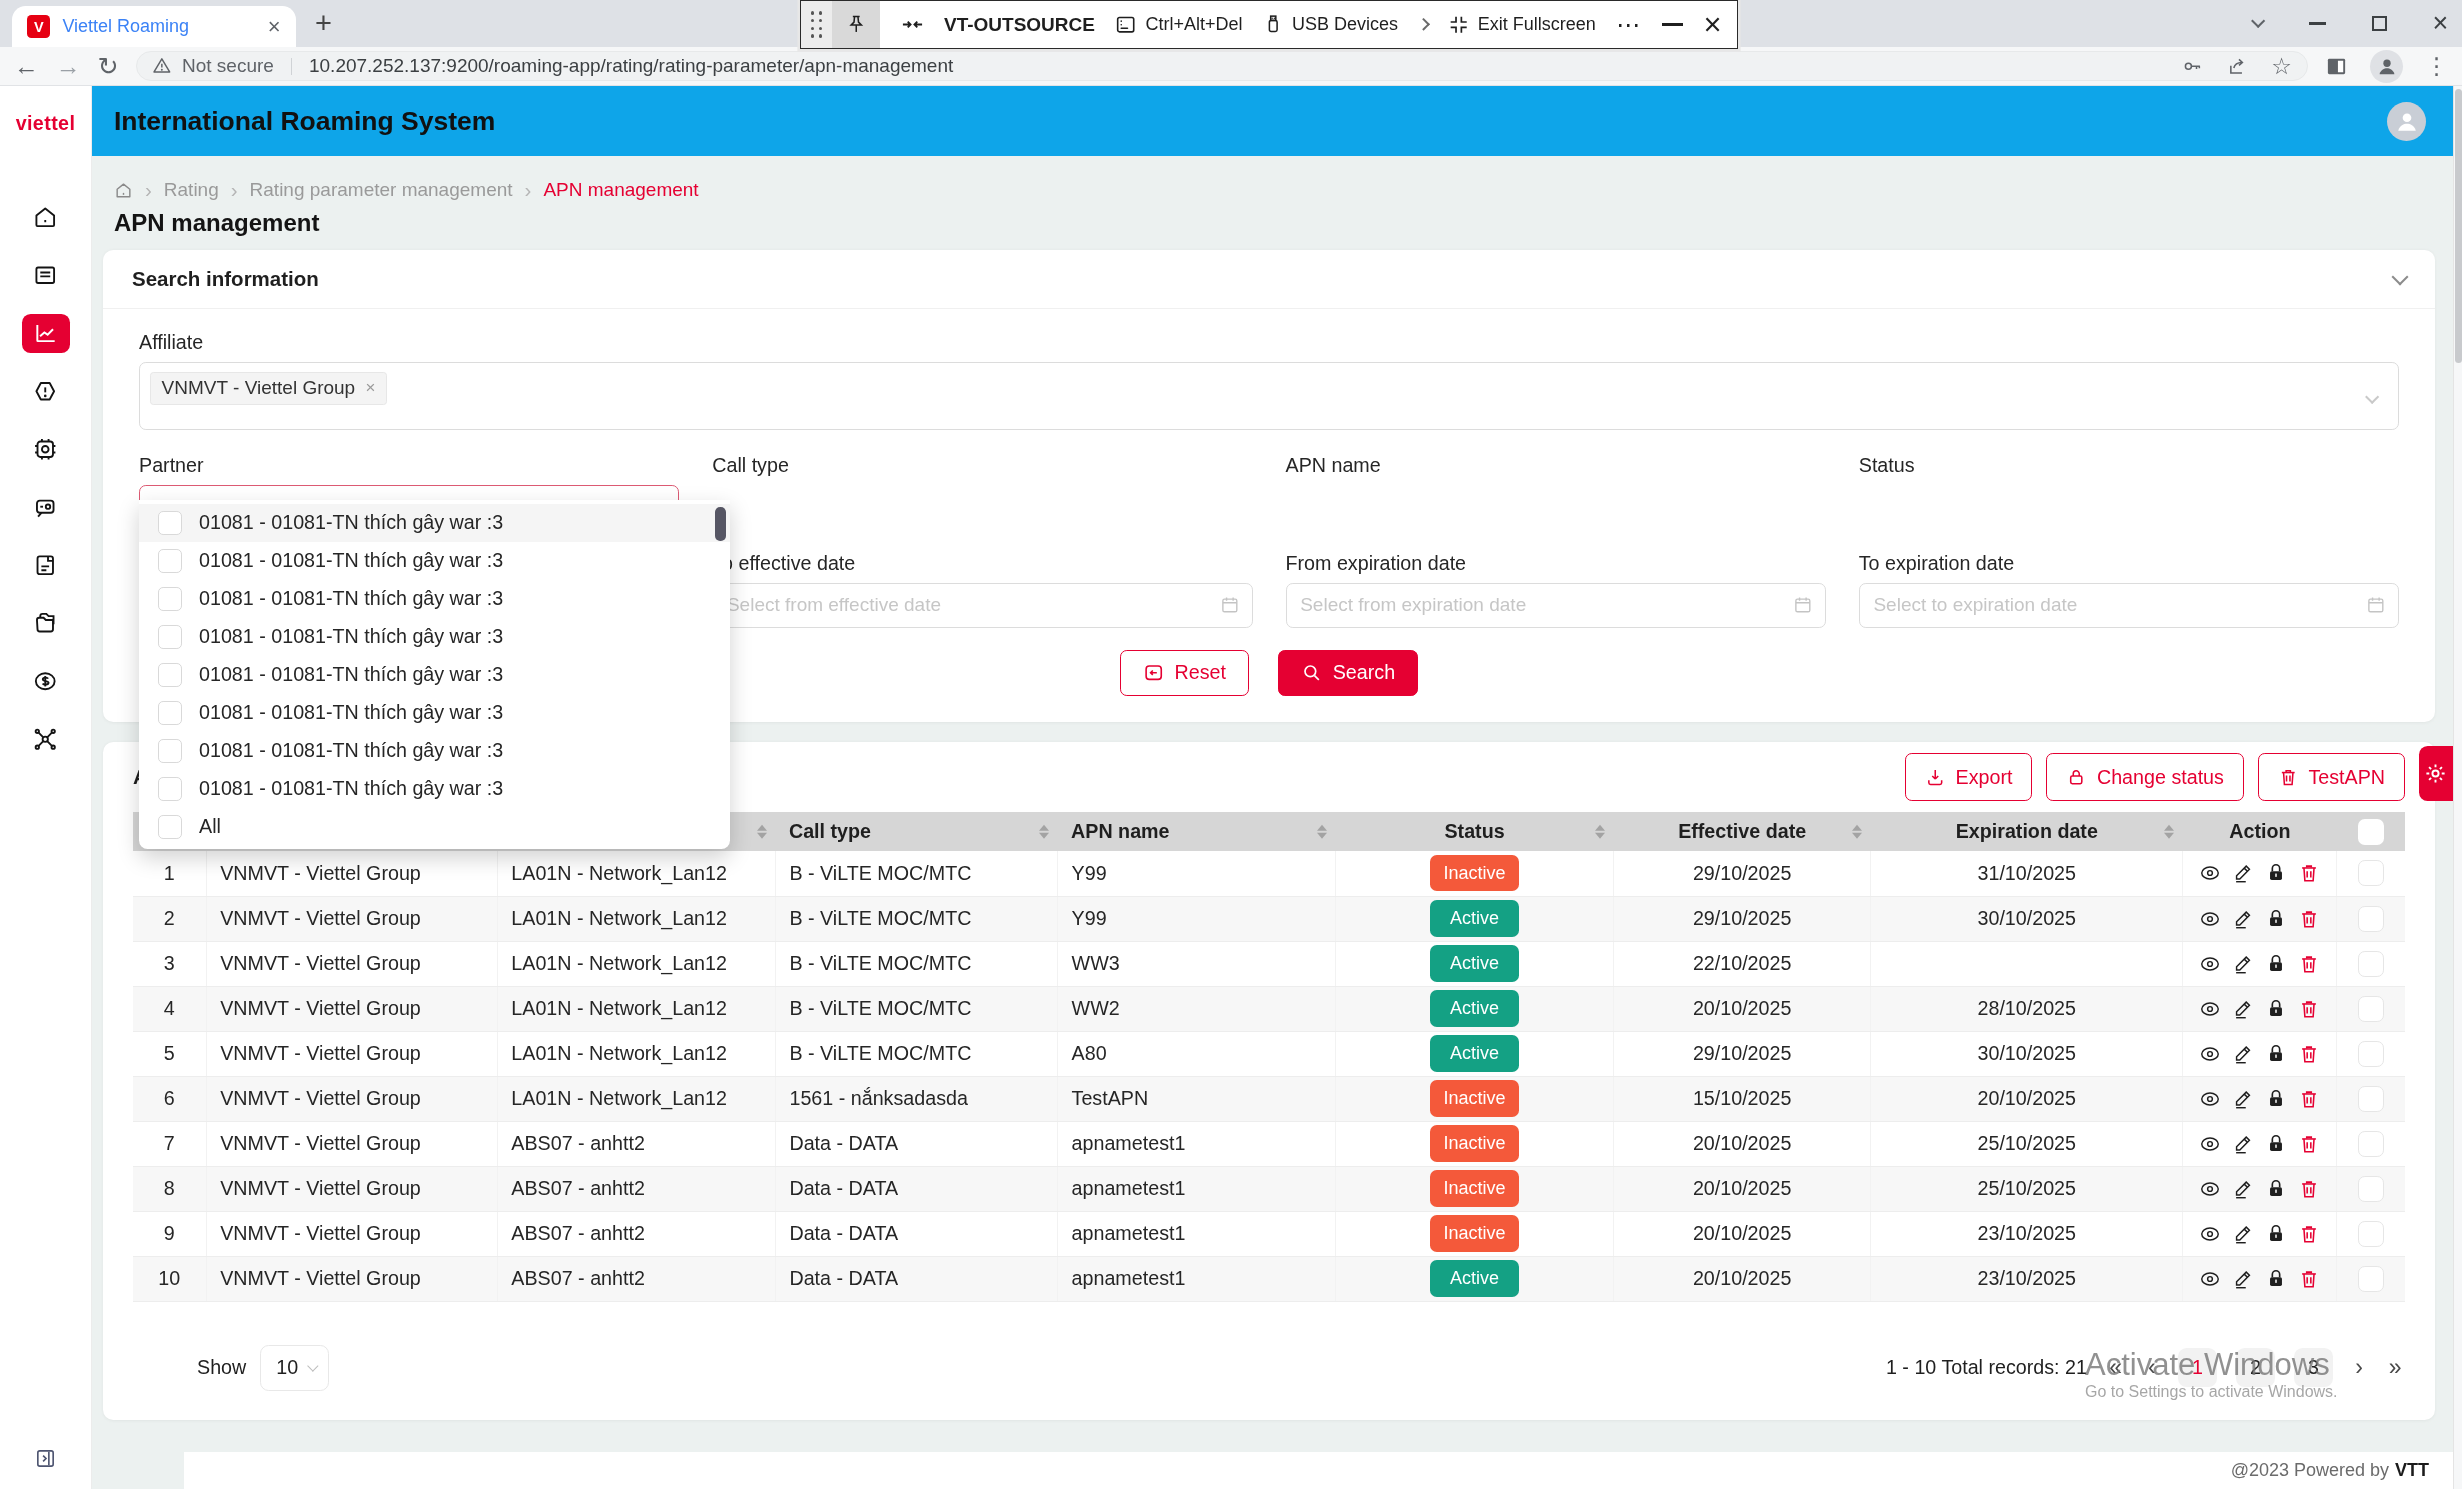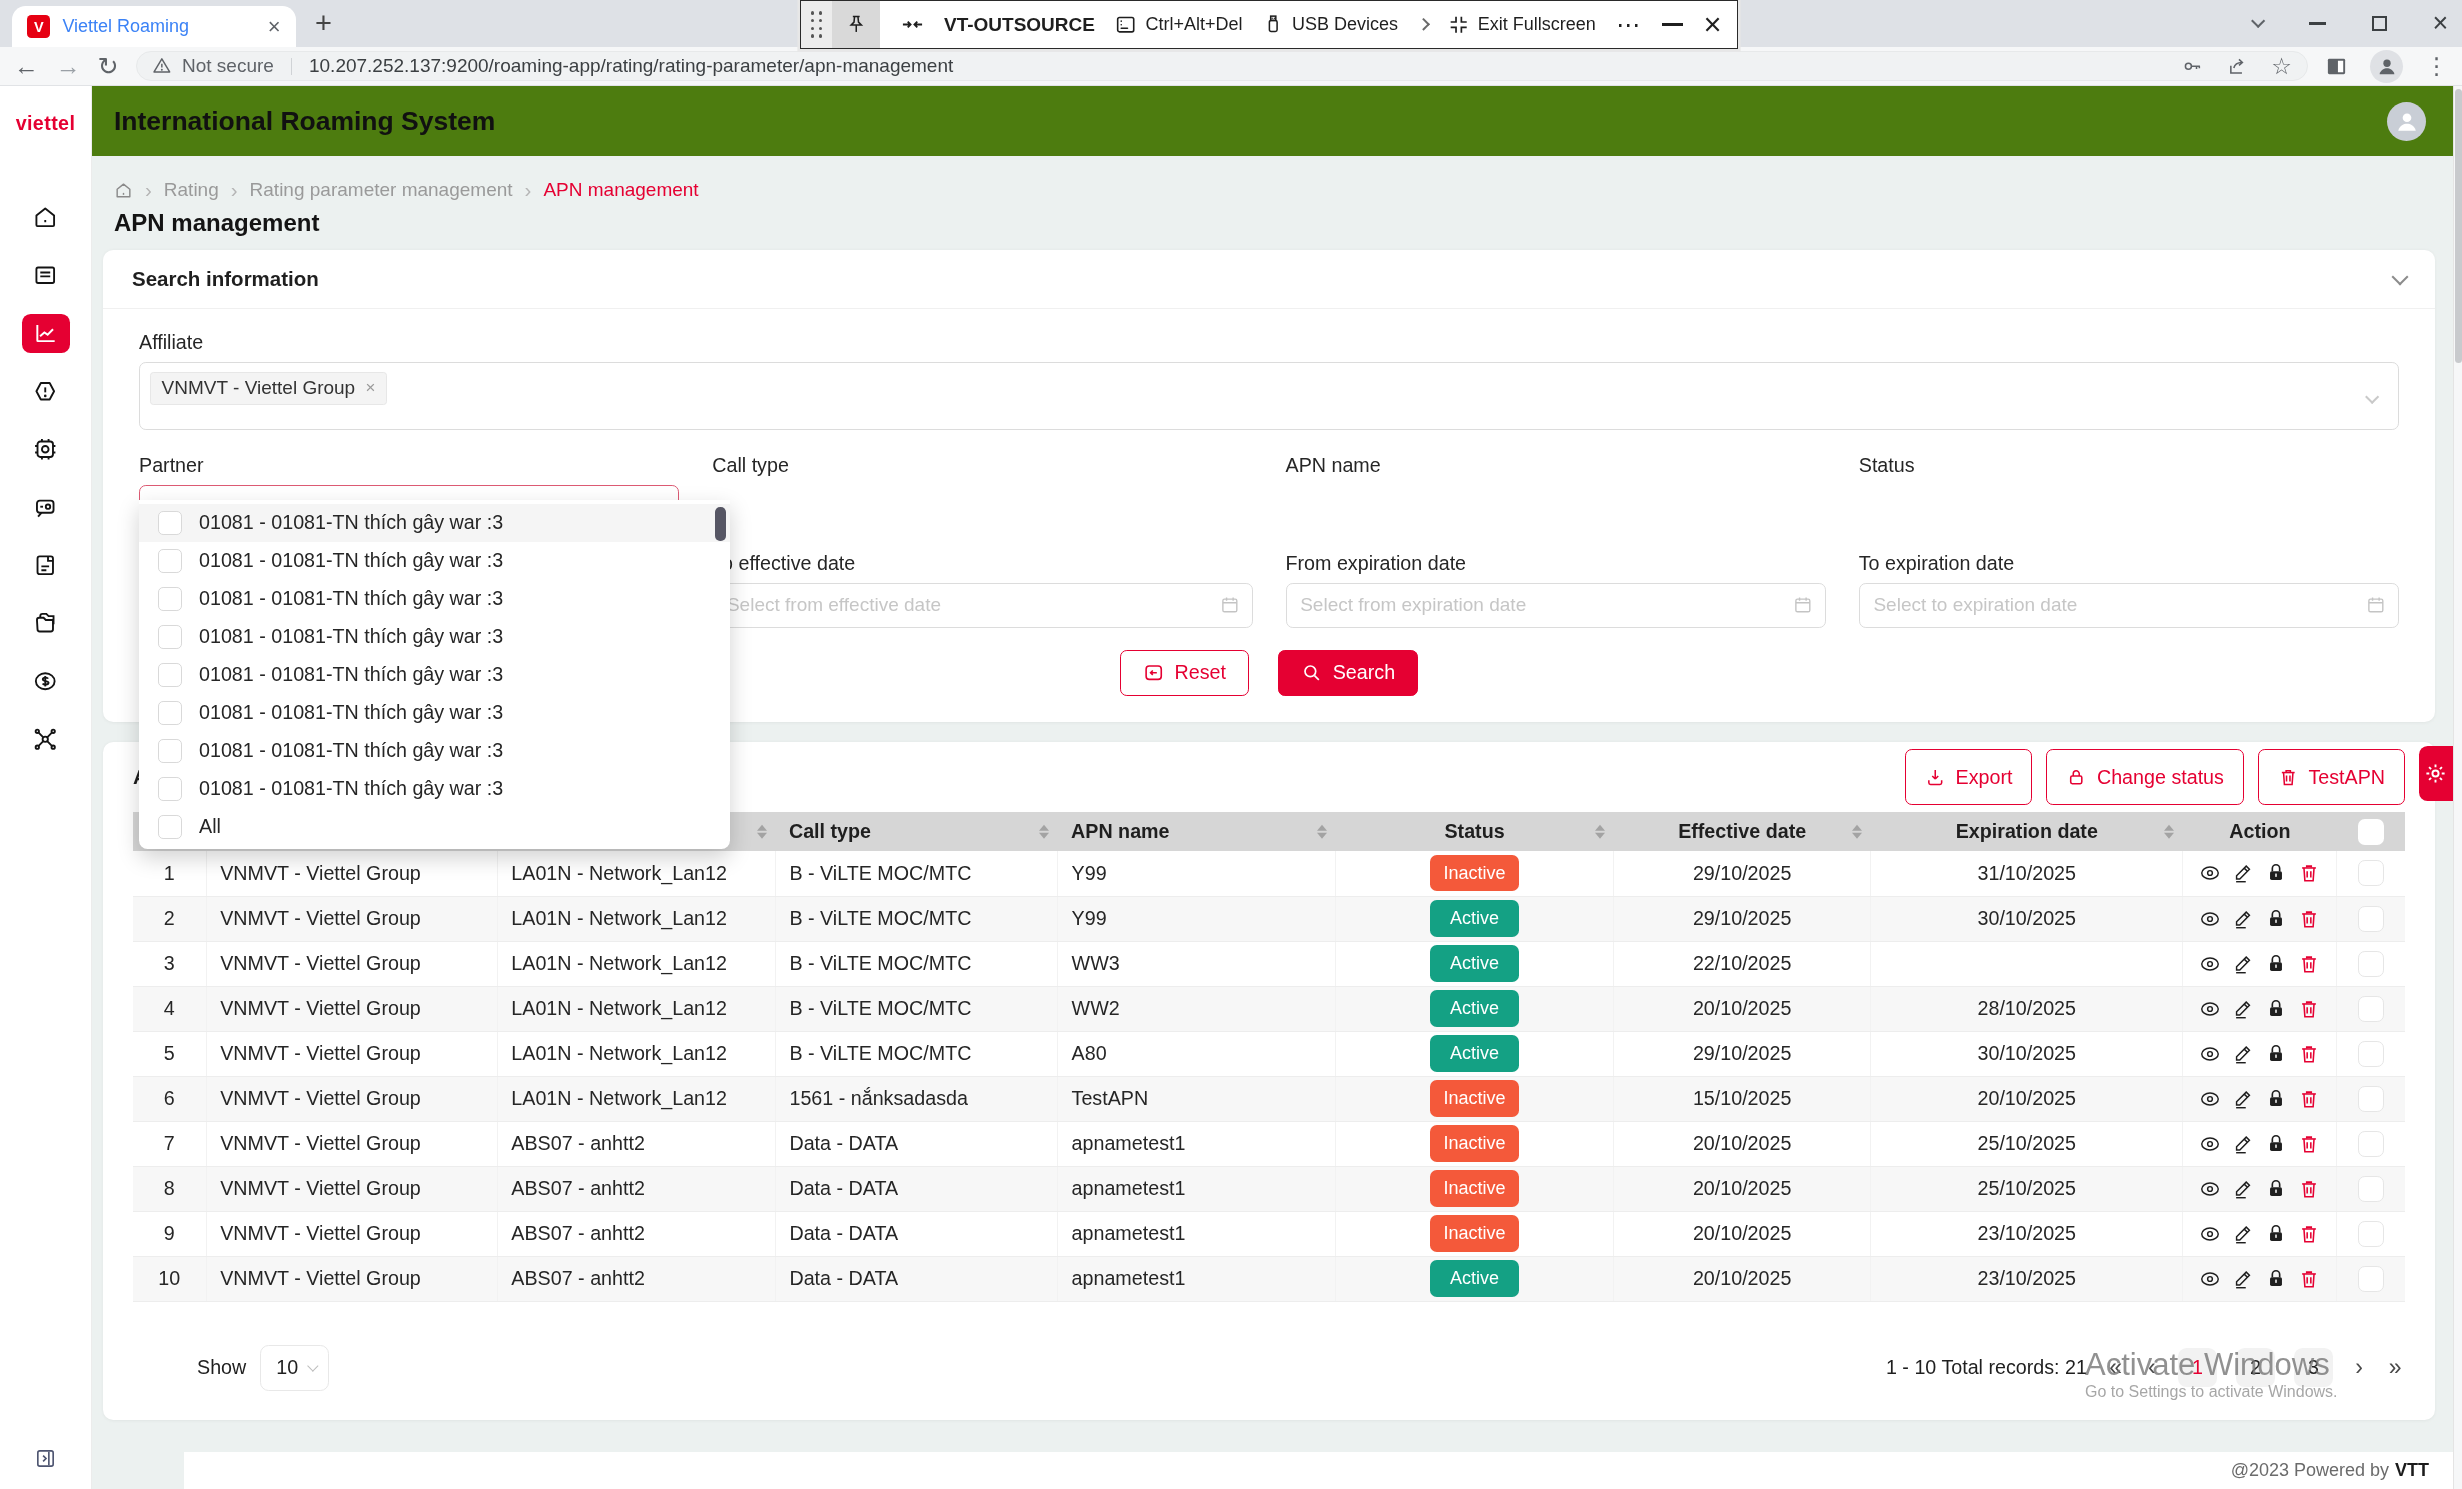--- a/index.html
+++ b/index.html
@@ -46,21 +46,21 @@
   
   .app{position:absolute;top:86px;left:0;right:0;bottom:0}
   .sidebar{position:absolute;left:0;top:0;width:92px;height:100%;background:#fff;border-right:0.9px solid #ececec;z-index:10}
   .logo{margin:26px 0 16px;text-align:center;color:#e50032;font-weight:bold;font-size:19.7px;letter-spacing:0.4px}
   .snav{margin-top:53px;display:flex;flex-direction:column;align-items:center}
   .snav .it{height:58px;display:flex;align-items:center;justify-content:center;width:100%}
   .it-active{width:48px;height:39px;background:#e50032;border-radius:8.6px;display:flex;align-items:center;justify-content:center}
   .side-bottom{position:absolute;left:0;bottom:19px;width:100%;display:flex;justify-content:center}
 
   .main{position:absolute;left:92px;top:0;right:0;bottom:0;background:#ecf1f0;overflow:hidden}
-  .appheader{height:70px;background:#4d7c0f;display:flex;align-items:center;padding:0 36px 0 22px}
+  .appheader{height:70px;background:#0ea5e9;display:flex;align-items:center;padding:0 36px 0 22px}
   .appheader h1{font-size:26.5px;font-weight:bold;color:#111}
   .avatar-app{margin-left:auto;width:39px;height:39px;border-radius:50%;background:#c9ced6;display:flex;align-items:center;justify-content:center}
 
   .content{position:absolute;top:70px;left:0;right:0;bottom:37px;overflow:visible}
   .breadcrumb{display:flex;align-items:center;gap:12px;margin:22px 0 0 22px;font-size:19px;color:#9a9a9a}
   .breadcrumb .sep{color:#b5b5b5;font-size:20.5px}
   .breadcrumb .last{color:#e50032}
   .page-title{margin:6.8px 0 0 22px;font-size:24px;font-weight:bold;color:#141414}
 
   .card{background:#fff;border-radius:10.3px;box-shadow:0 0.9px 3.4px rgba(0,0,0,.05)}
@@ -87,21 +87,21 @@
   .dd-thumb{position:absolute;right:4.3px;top:6.8px;width:10.3px;height:34px;background:#565664;border-radius:5.1px}
   .btn-row{display:flex;justify-content:center;gap:29px;margin-top:22px}
   .btn{display:inline-flex;align-items:center;gap:10.3px;height:46px;border-radius:6.8px;font-size:19.7px;padding:0 22px;cursor:default}
   .btn-outline{border:1.3px solid #e50032;color:#e50032;background:#fff}
   .btn-red{background:#e50032;color:#fff;border:1.3px solid #e50032}
 
   .list-card{margin:20.5px 27px 0 11px;position:relative}
   .list-head{display:flex;align-items:center;padding:13.7px 30px;height:70px}
   .list-title{font-size:20.5px;font-weight:bold}
   .list-actions{margin-left:auto;display:flex;gap:13.7px}
-  .list-actions .btn{height:56px;padding:0 19px}
+  .list-actions .btn{height:48px;padding:0 19px}
 
   table{border-collapse:collapse;table-layout:fixed;width:2272px;margin:0 30px}
   thead th{background:#d6d6d6;height:39px;font-size:19.7px;font-weight:bold;color:#1f1f1f;position:relative;padding:0 13.7px;white-space:nowrap}
   th.al{text-align:left}th.ac{text-align:center}
   .sort{position:absolute;right:8.6px;top:50%;transform:translateY(-50%);display:flex;flex-direction:column;gap:2.6px}
   .sort i{display:block;width:0;height:0;border-left:5.1px solid transparent;border-right:5.1px solid transparent}
   .sort .up{border-bottom:6px solid #a3a3a3}
   .sort .dn{border-top:6px solid #a3a3a3}
   tbody td{height:45px;font-size:19.7px;color:#262626;padding:0 13.7px;border-bottom:0.9px solid #ededed;border-right:0.9px solid #f2f2f2;white-space:nowrap;overflow:hidden}
   tbody td:last-child{border-right:none}

